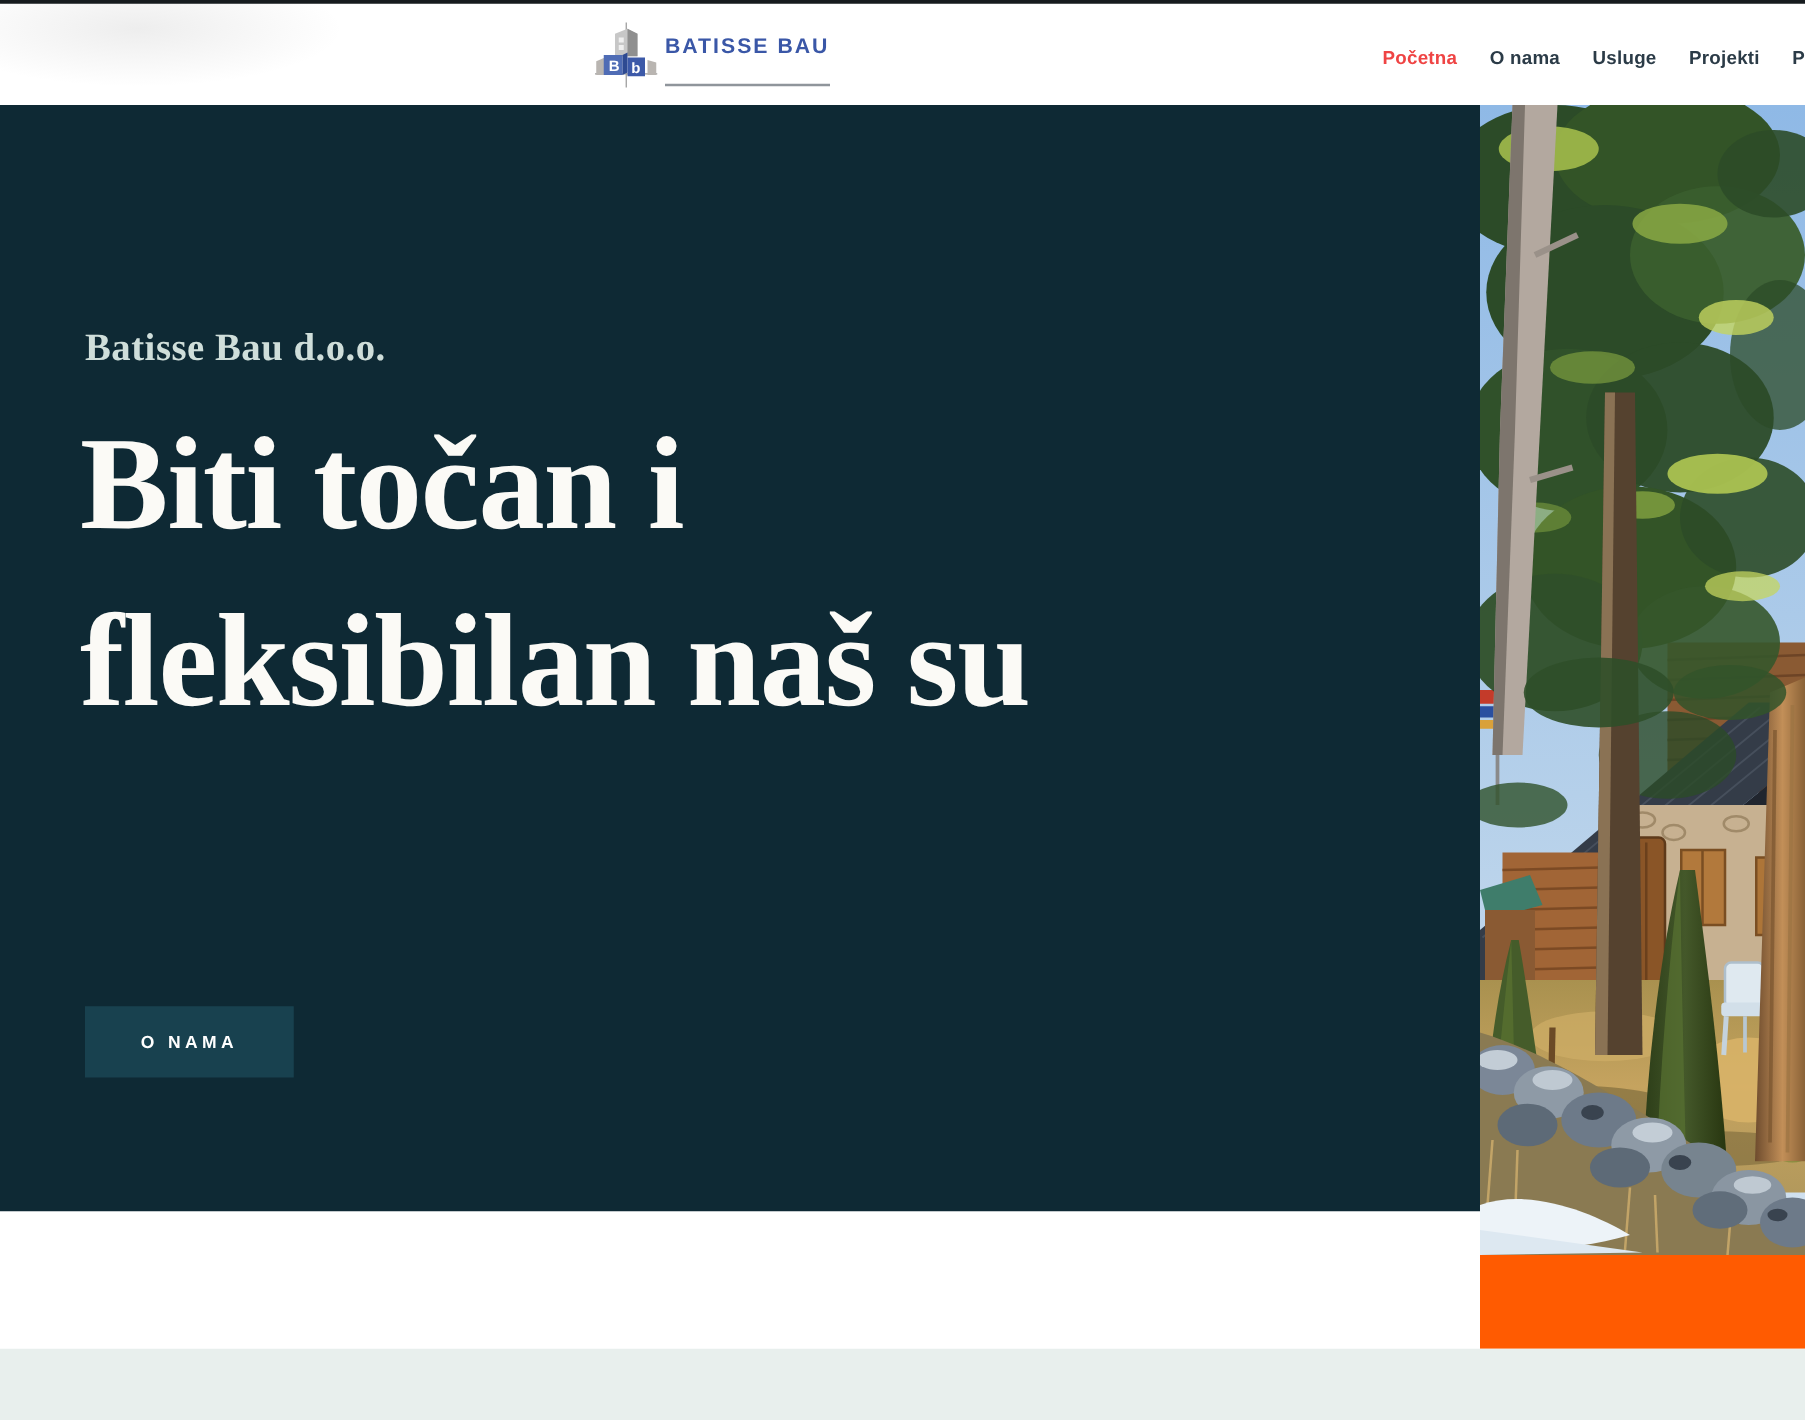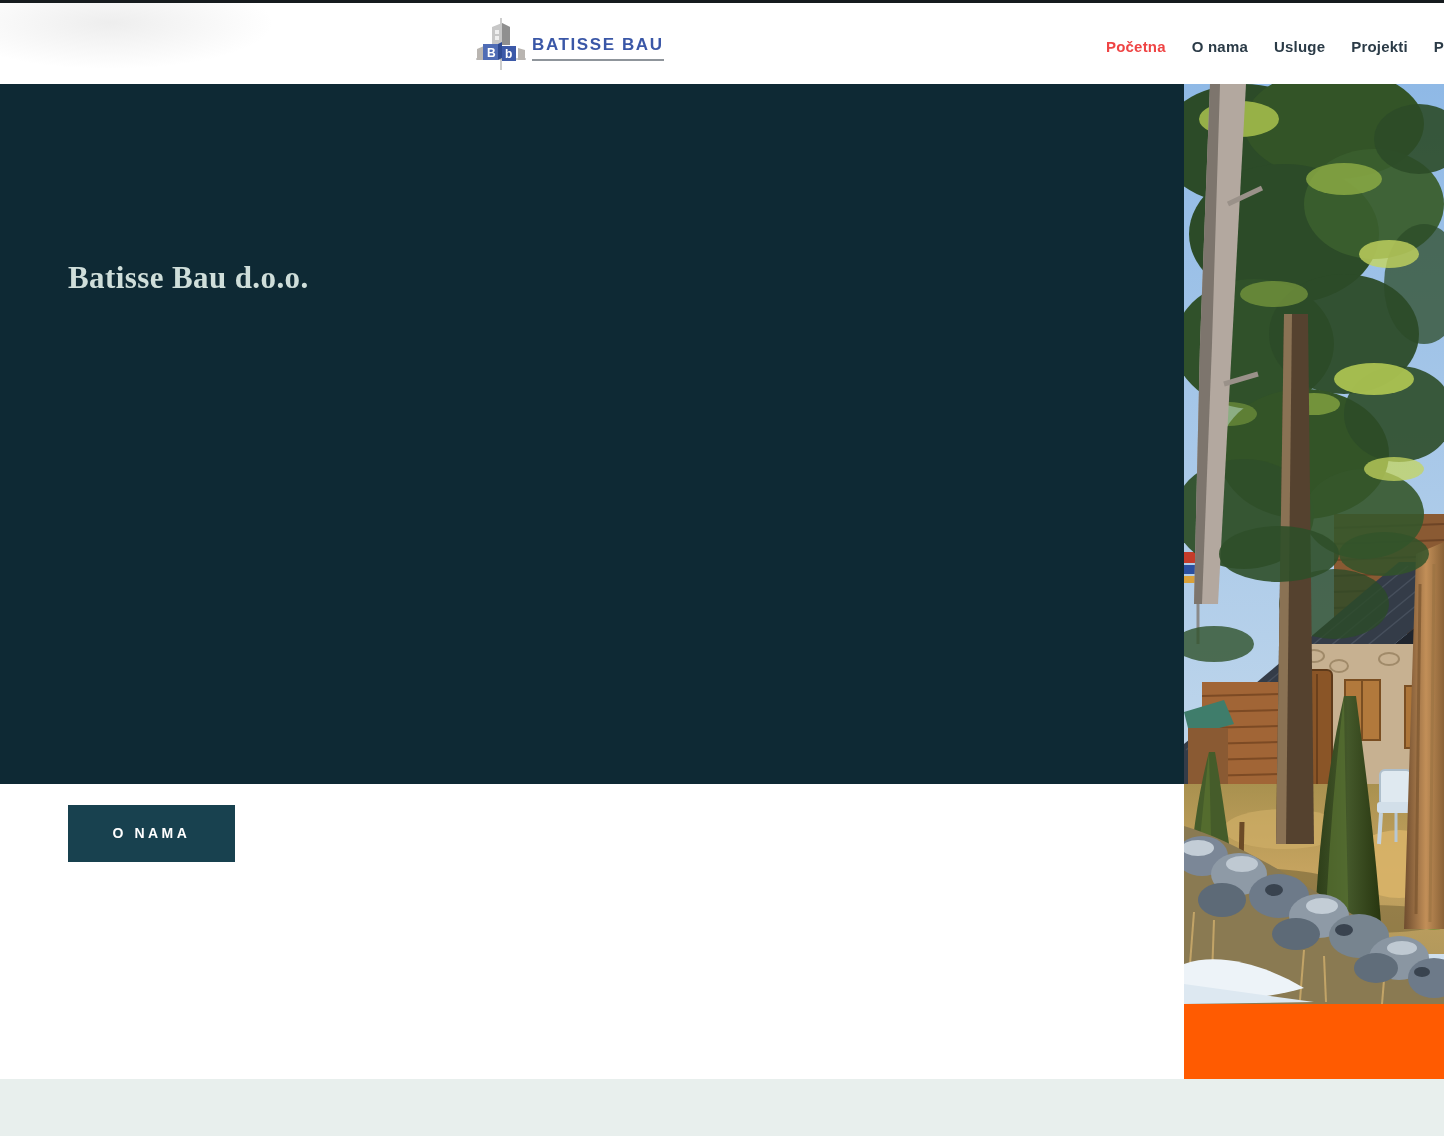--- a/index.html
+++ b/index.html
@@ -12,27 +12,27 @@
   .topbar { position:absolute; left:0; top:0; width:1444px; height:3px; background:#161b1e; z-index:30; }
 
   
   .header { position:absolute; left:0; top:3px; width:1444px; height:81px; background:#ffffff; z-index:20; }
   .corner-blob { position:absolute; left:-60px; top:-28px; width:340px; height:96px;
     background:radial-gradient(ellipse at center, rgba(120,120,120,0.13), rgba(120,120,120,0) 68%);
     border-radius:50%; }
   .logo { position:absolute; left:476px; top:12px; width:220px; height:58px; display:flex; align-items:center; text-decoration:none; cursor:pointer; }
   .logo-icon { width:50px; height:54px; display:block; }
   .logo-text { margin-left:6px; font-size:17px; font-weight:bold; letter-spacing:1.6px; color:#3a57a7;
-    padding-bottom:6px; border-bottom:2px solid #8f959b; line-height:1; padding-top:8px; }
+    padding-bottom:22px; border-bottom:2px solid #8f959b; line-height:1; padding-top:8px; }
   .nav { position:absolute; left:1106px; top:3px; height:81px; display:flex; align-items:center; gap:26px; white-space:nowrap; }
   .nav a { text-decoration:none; font-size:15px; font-weight:bold; color:#2b3b47; letter-spacing:0.2px; cursor:pointer; }
   .nav a.active { color:#ef4444; }
 
   
-  .hero { position:absolute; left:0; top:84px; width:1444px; height:700px; background:#0e2934; }
+  .hero { position:absolute; left:0; top:84px; width:1444px; height:885px; background:#0e2934; }
   .eyebrow { position:absolute; left:68px; top:176px; font-family:"Liberation Serif", serif;
     font-weight:bold; font-size:31px; color:#cfdeda; letter-spacing:0.4px; }
   .headline { position:absolute; left:64px; top:232px; font-family:"Liberation Serif", serif;
     font-size:106px; line-height:142px; color:#fbfaf6; letter-spacing:-1px; }
   .cta { position:absolute; left:68px; top:721px; width:167px; height:57px; background:#18414f;
     border:none; color:#ffffff; font-family:"Liberation Sans", sans-serif; font-size:14px; font-weight:bold;
     letter-spacing:3.5px; text-align:center; line-height:57px; cursor:pointer; }
 
   
   .photo-wrap { position:absolute; left:1184px; top:84px; width:260px; height:920px; overflow:hidden; }
@@ -79,20 +79,22 @@
       <a>O nama</a>
       <a>Usluge</a>
       <a>Projekti</a>
       <a>Po</a>
     </nav>
   </header>
 
   <section class="hero">
     <div class="eyebrow">Batisse Bau d.o.o.</div>
     <h1 class="headline">
+      <div>Biti točan i</div>
+      <div>fleksibilan naš su</div>
     </h1>
     <button class="cta">O NAMA</button>
   </section>
 
   <div class="photo-wrap" role="img" aria-label="Wooden mountain cabin with stone facade among tall spruce trees, small conifers on a lawn, dry-stone wall with patches of snow">
     <svg viewBox="0 0 260 920" preserveAspectRatio="none">
       <defs>
         <linearGradient id="sky" x1="0" y1="0" x2="0" y2="1">
           <stop offset="0" stop-color="#8fb9e6"></stop>
             <stop offset="0.6" stop-color="#b5d0ea"></stop>

